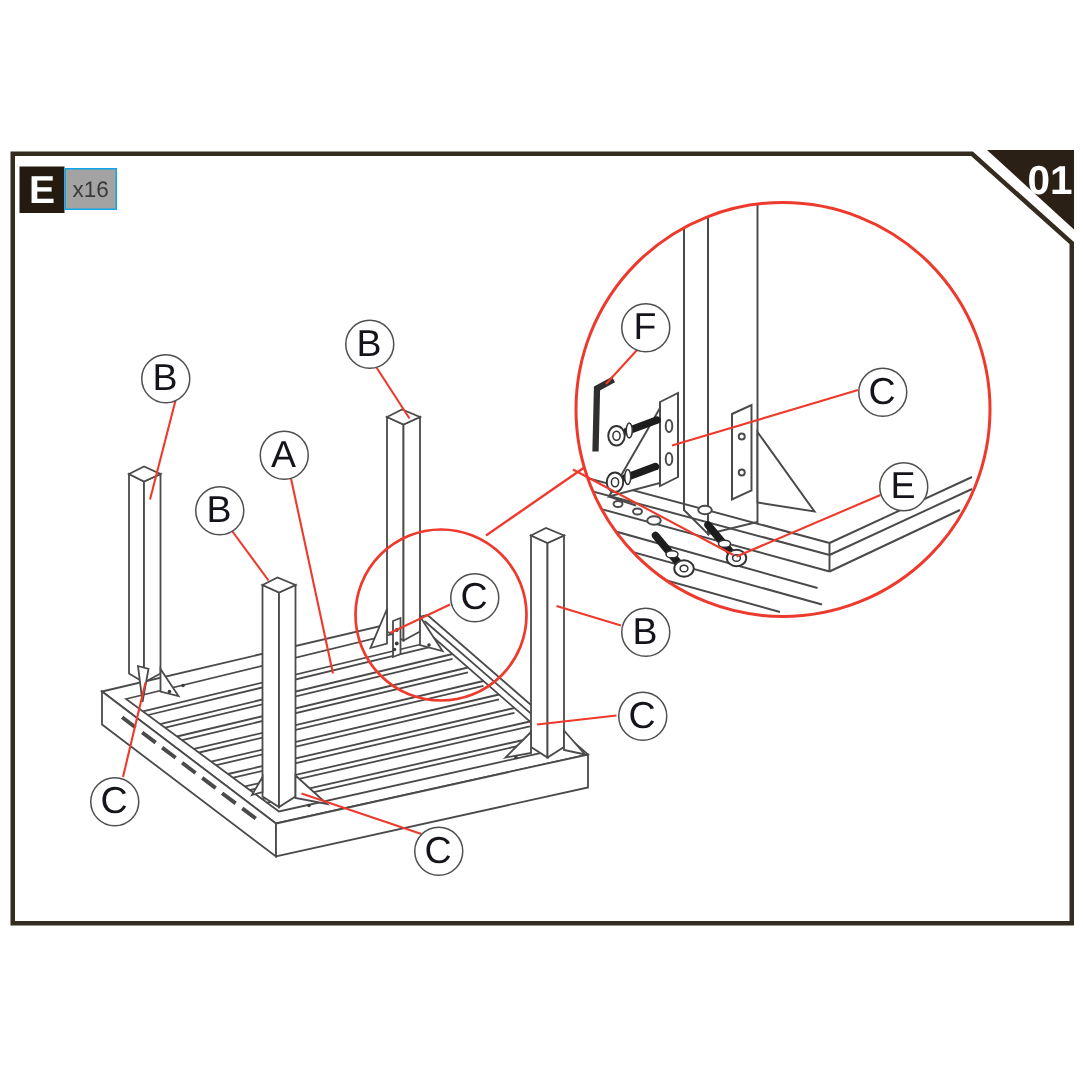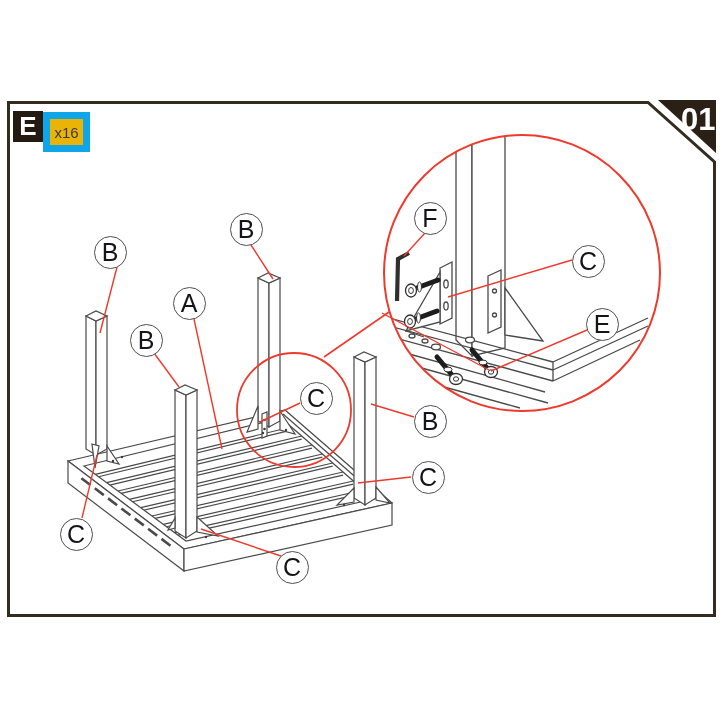--- a/index.html
+++ b/index.html
@@ -9,28 +9,28 @@
   }
   .art{position:absolute;left:0;top:0;width:722px;height:721px;}
   
   .part-badge{position:absolute;left:13px;top:111px;display:flex;align-items:flex-start;}
   .badge-letter{
     width:30px;height:31px;background:#241a10;color:#ffffff;
     display:flex;align-items:center;justify-content:center;
     font-size:26px;font-weight:700;
   }
   .badge-qty{
-    width:33px;height:26px;background:#eab308;border:7px solid #0ea5e9;margin-top:1px;
+    width:33px;height:26px;background:#a3a3a3;border:1px solid #0ea5e9;margin-top:1px;
     display:flex;align-items:center;justify-content:center;
     font-size:15px;color:#3a3a3a;
   }
   
   .step-number{
     position:absolute;left:681px;top:104px;width:34px;height:32px;
-    color:#ffffff;font-size:31px;font-weight:700;line-height:32px;text-align:center;
+    color:#ffffff;font-size:27px;font-weight:700;line-height:32px;text-align:right;
   }
   
   .callout{
     position:absolute;width:33px;height:33px;box-sizing:border-box;
     border:1.7px solid #4f4f4f;border-radius:50%;background:#ffffff;
     display:flex;align-items:center;justify-content:center;
     font-size:25px;font-weight:400;color:#14141a;
   }
 </style>
 </head>

